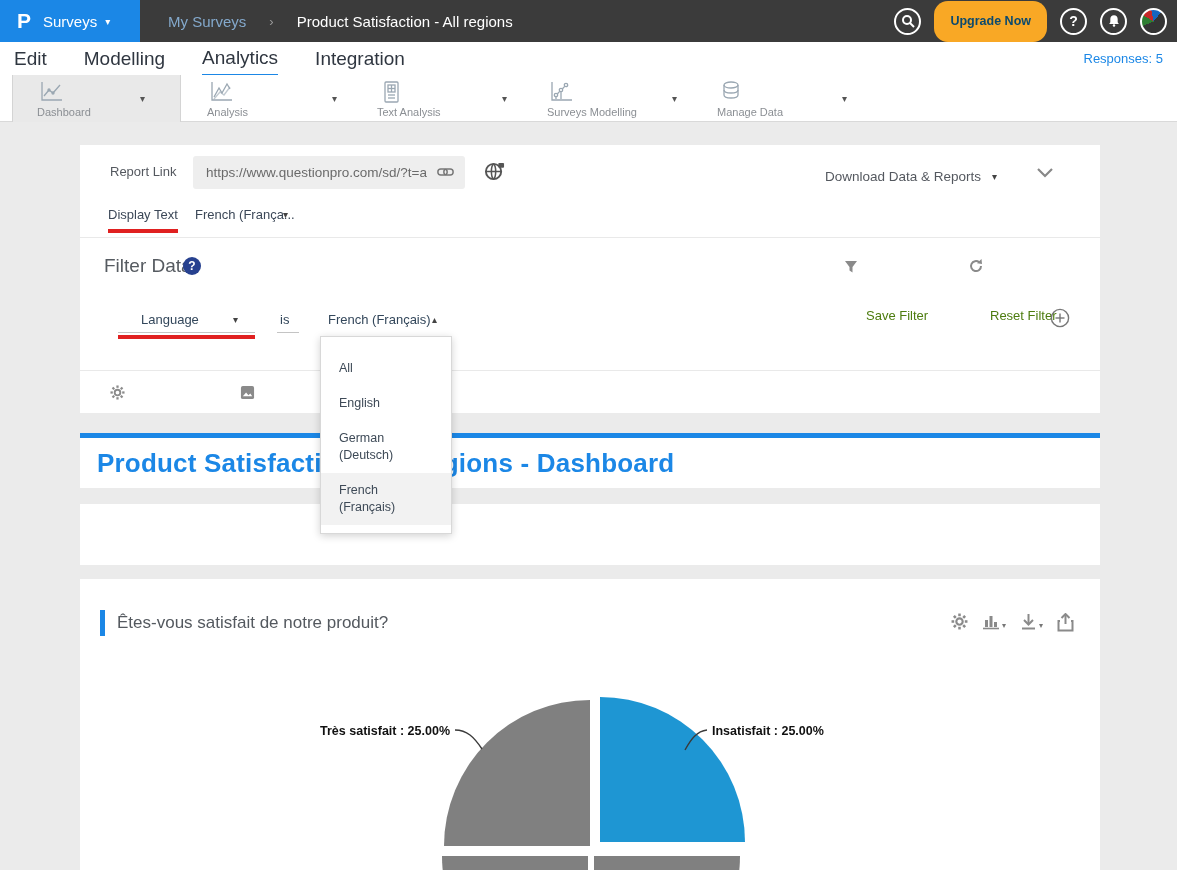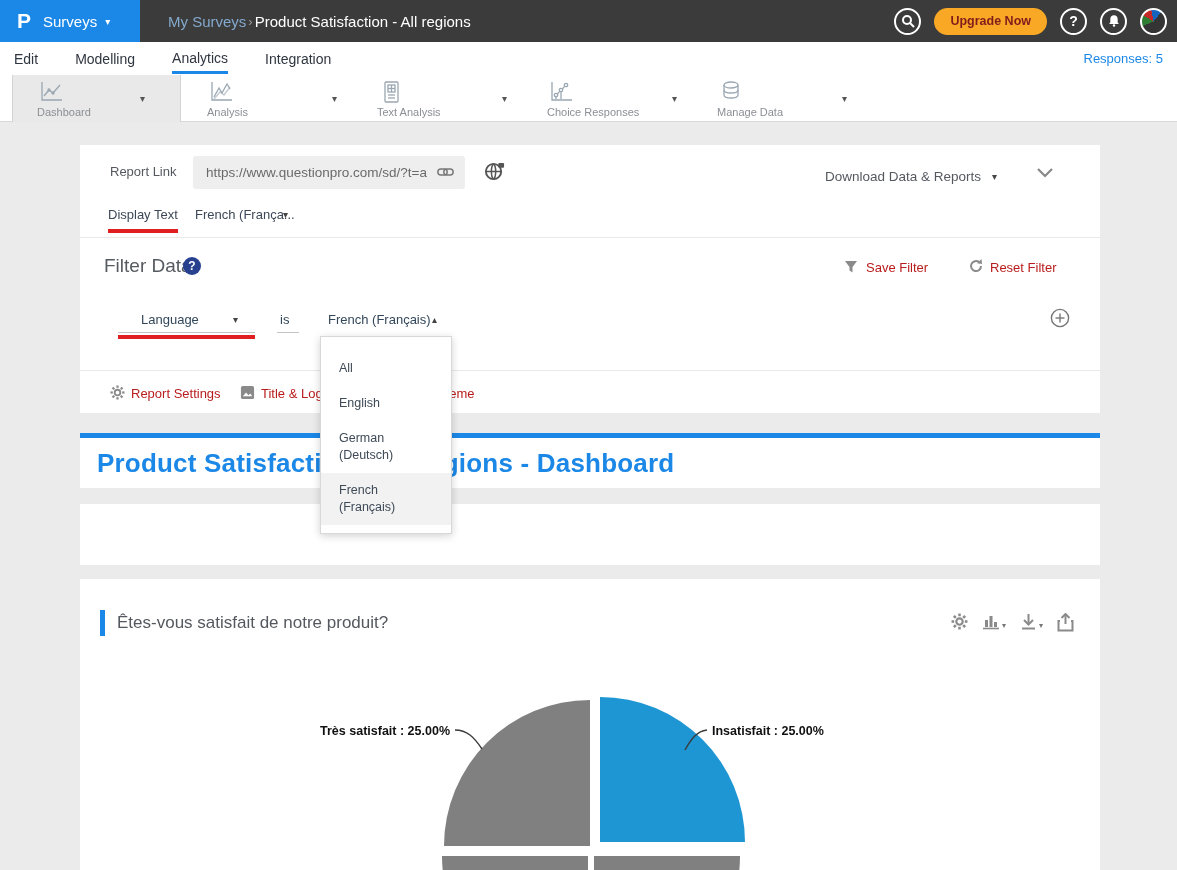--- a/index.html
+++ b/index.html
@@ -6,51 +6,51 @@
   html,body { width:1177px; height:870px; }
   body { font-family:"Liberation Sans", sans-serif; background:#ebebeb; }
   #app { position:relative; width:1177px; height:870px; overflow:hidden; background:#ebebeb; }
 
   
   .topbar { position:absolute; left:0; top:0; width:1177px; height:42px; background:#3b3b3b; }
   .brand { position:absolute; left:0; top:0; width:140px; height:42px; background:#1b87e6; display:flex; align-items:center; padding-left:17px; cursor:pointer; }
   .brand .logo { color:#fff; font-size:21px; font-weight:bold; margin-right:12px; }
   .brand .product { color:#fff; font-size:15px; }
   .brand .caret { color:#fff; margin-left:8px; font-size:10px; }
-  .breadcrumb { position:absolute; left:168px; top:0; height:42px; display:flex; align-items:center; gap:2px; font-size:15px; }
+  .breadcrumb { position:absolute; left:168px; top:0; height:42px; display:flex; align-items:center; gap:23px; font-size:15px; }
   .bc-parent { color:#84a9cc; cursor:pointer; }
   .bc-sep { color:#9b9b9b; font-size:13px; }
   .bc-current { color:#fff; }
   .tb-right { position:absolute; right:10px; top:0; height:42px; display:flex; align-items:center; gap:13px; }
   .circle-btn { width:27px; height:27px; border:2px solid #fff; border-radius:50%; display:flex; align-items:center; justify-content:center; color:#fff; cursor:pointer; font-weight:bold; font-size:14px; background:transparent; }
-  .upgrade { height:27px; padding:0 16px; background:#f9a825; border:none; border-radius:14px; color:#7f1d1d; font-weight:bold; font-size:12.5px; cursor:pointer; font-family:"Liberation Sans",sans-serif; }
+  .upgrade { height:41px; padding:0 16px; background:#f9a825; border:none; border-radius:14px; color:#0c4a6e; font-weight:bold; font-size:12.5px; cursor:pointer; font-family:"Liberation Sans",sans-serif; }
   .avatar { width:27px; height:27px; border:2px solid #fff; border-radius:50%; cursor:pointer;
             background:conic-gradient(from 140deg,#343434 0 30%, #2e7d32 30% 45%, #c62828 45% 58%, #1565c0 58% 72%, #343434 72% 100%); }
 
   
   .surveynav { position:absolute; left:0; top:42px; width:1177px; height:33px; background:#fff; display:flex; align-items:center; padding-left:14px; gap:37px; }
-  .surveynav .item { font-size:14px; color:#2f3640; cursor:pointer; padding:6px 0 5px; }
+  .surveynav .item { font-size:19px; color:#2f3640; cursor:pointer; padding:6px 0 5px; }
   .surveynav .item.active { border-bottom:3px solid #1b87e6; }
   .responses { position:absolute; right:14px; top:0; height:33px; display:flex; align-items:center; font-size:13px; color:#1b87e6; }
 
   
   .toolbar { position:absolute; left:0; top:75px; width:1177px; height:47px; background:#fff; border-bottom:1px solid #d9d9d9; }
   .tool-tab { position:absolute; top:0; height:47px; width:120px; display:flex; flex-direction:column; align-items:flex-start; justify-content:center; gap:2px; cursor:pointer; }
   .tool-tab .tlabel { font-size:11px; color:#8b8f94; }
   .tool-tab svg { stroke:#9aa7b2; fill:none; stroke-width:1.3; }
   .tab-bg { position:absolute; left:12px; top:0; width:169px; height:47px; background:#e9e9e9; border-right:1px solid #d4d4d4; border-left:1px solid #d4d4d4; }
   .tool-caret { position:absolute; top:18px; font-size:10px; color:#555; cursor:pointer; }
 
   
   .card { position:absolute; left:80px; width:1020px; background:#fff; }
   .card1 { top:145px; height:268px; }
   .divider { position:absolute; left:0; width:1020px; height:1px; background:#e9e9e9; }
 
   .lbl { font-size:13px; color:#54585f; }
-  .blue-link { font-size:13px; color:#b91c1c; cursor:pointer; }
+  .blue-link { font-size:13px; color:#4d7c0f; cursor:pointer;margin-top:48px; }
 
   .report-link-label { position:absolute; left:30px; top:19px; }
   .url-input { position:absolute; left:113px; top:11px; width:272px; height:33px; background:#eeeeee; border:none; border-radius:3px; padding:0 34px 0 13px; font-size:13.5px; color:#6a6a6a; font-family:"Liberation Sans",sans-serif; }
   .link-icon { position:absolute; left:357px; top:21px; }
   .globe-icon { position:absolute; left:404px; top:16px; cursor:pointer; }
   .download-label { position:absolute; left:745px; top:24px; font-size:13.5px; color:#54585f; cursor:pointer; }
   .download-caret { position:absolute; left:912px; top:26px; font-size:10px; color:#444; cursor:pointer; }
   .collapse-chevron { position:absolute; left:956px; top:22px; cursor:pointer; }
 
   .display-text { position:absolute; left:28px; top:62px; font-size:13px; color:#3c4858; cursor:pointer; }
@@ -191,21 +191,21 @@
       <svg width="28" height="24" viewBox="0 0 28 24">
           <polyline points="5,2 5,20 25,20"></polyline>
           <circle cx="9" cy="15" r="1.7"></circle>
           <circle cx="14" cy="10" r="1.7"></circle>
           <circle cx="19" cy="5" r="1.7"></circle>
           <line x1="10.5" y1="13.7" x2="12.7" y2="11.4"></line>
           <line x1="15.5" y1="8.7" x2="17.7" y2="6.4"></line>
           <line x1="9" y1="17" x2="9" y2="19"></line>
           <line x1="14" y1="12" x2="14" y2="19"></line>
         </svg>
-      <span class="tlabel">Choice Responses</span>
+      <span class="tlabel">Surveys Modelling</span>
     </div>
     <span class="tool-caret caret-down" style="left:672px"></span>
 
     <div class="tool-tab" style="left:717px">
       <svg width="28" height="24" viewBox="0 0 28 24">
           <ellipse cx="14" cy="5" rx="7" ry="3"></ellipse>
           <path d="M7 5v5c0 1.7 3.1 3 7 3s7-1.3 7-3V5"></path>
           <path d="M7 10v5c0 1.7 3.1 3 7 3s7-1.3 7-3v-5"></path>
           <path d="M7 15v4c0 1.7 3.1 3 7 3s7-1.3 7-3v-4" display="none"></path>
         </svg>

